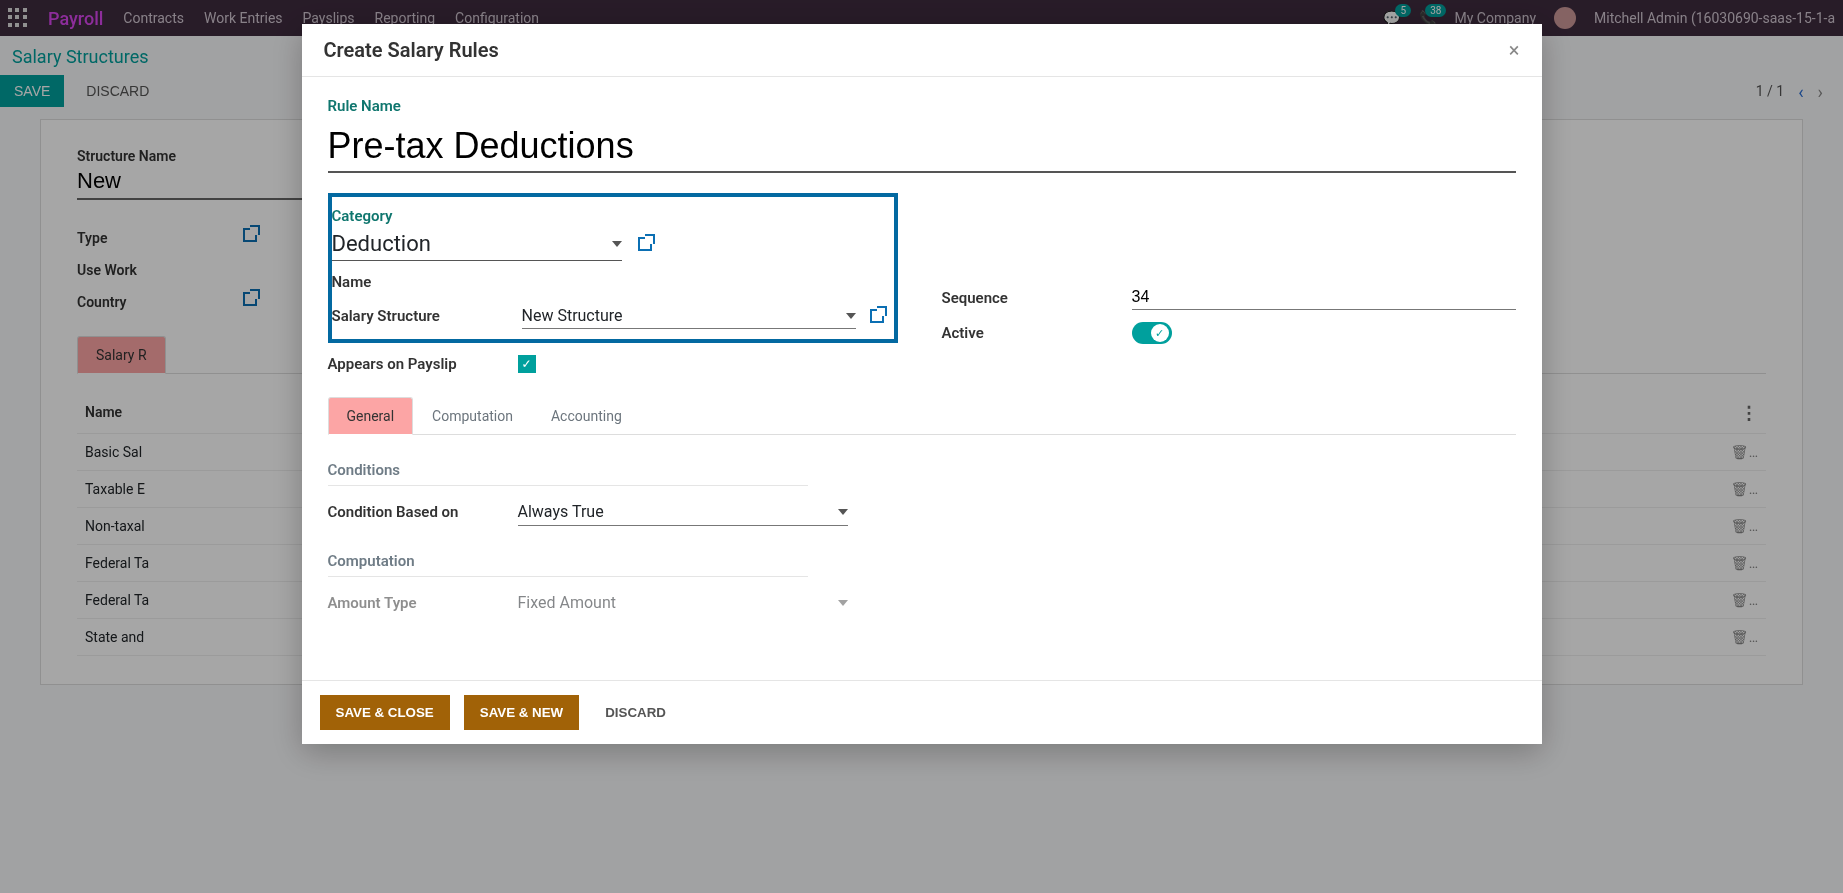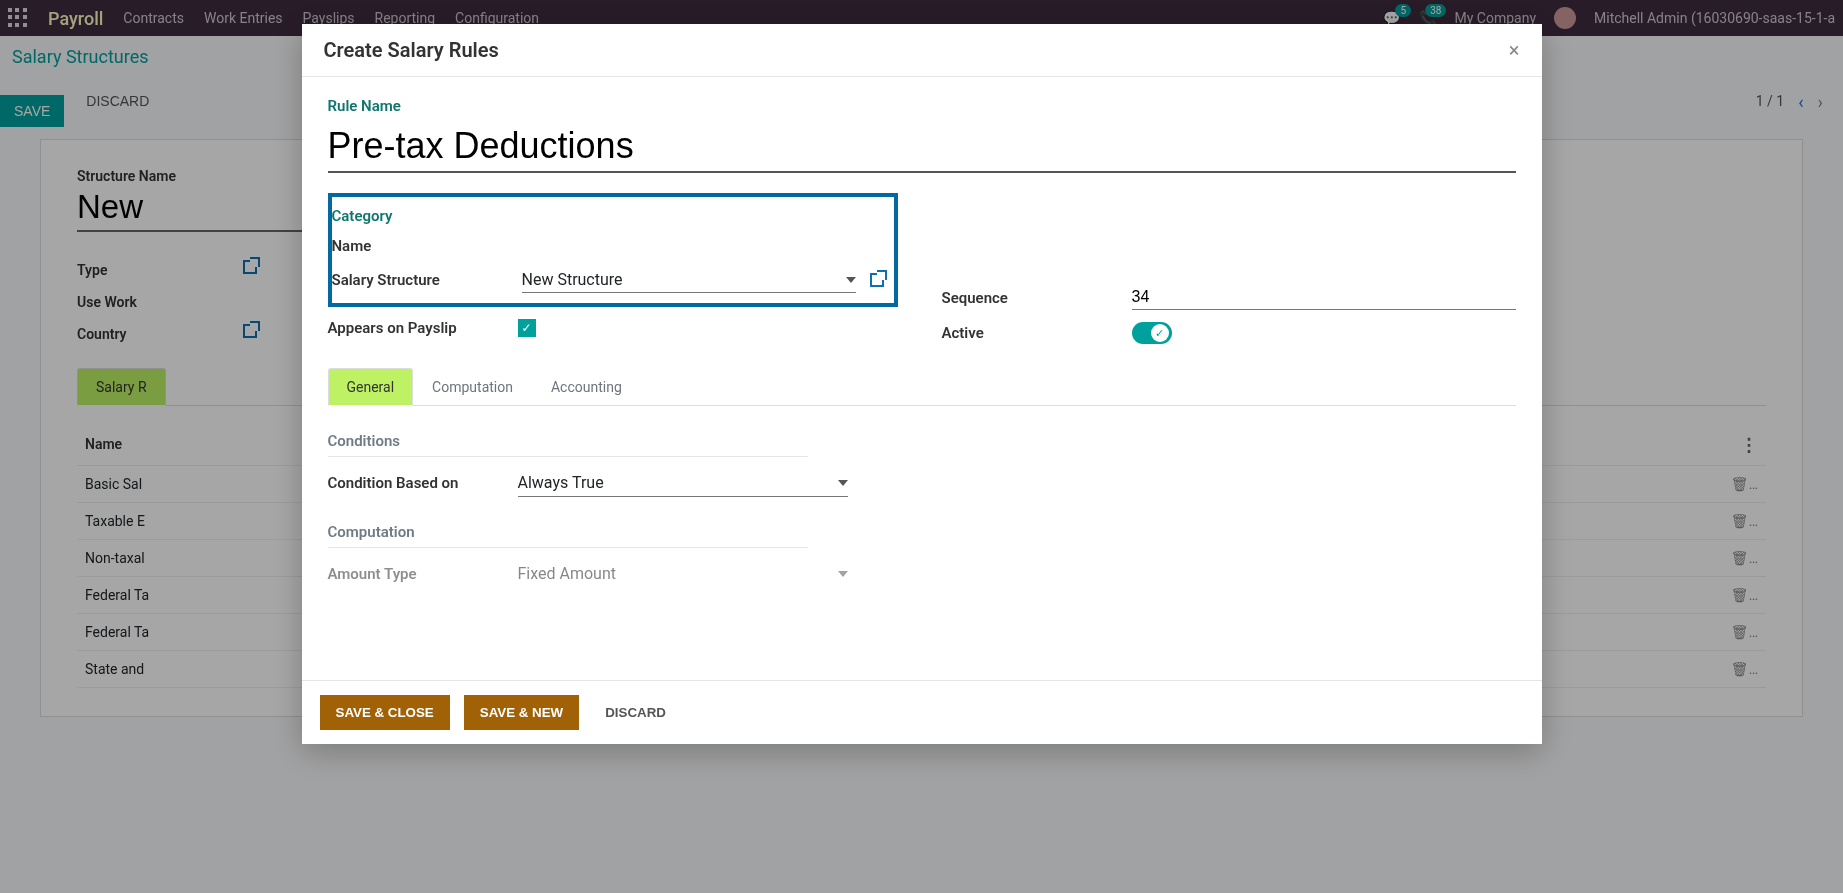--- a/index.html
+++ b/index.html
@@ -16,52 +16,52 @@
   background: #3e2b3e;
   color: #fff;
   height: 36px;
   display: flex;
   align-items: center;
   padding: 0 8px;
   gap: 20px;
 }
 .topbar .apps-icon { width:20px; height:20px; display:grid; grid-template-columns:repeat(3,1fr); grid-template-rows:repeat(3,1fr); gap:2px; }
 .topbar .apps-icon span { background:#ddd; width:4px; height:4px; }
-.topbar .brand { font-size:18px; font-weight:500; color:#fef9c3; }
+.topbar .brand { font-size:18px; font-weight:500; color:#d946ef; }
 .topbar .nav-item { color:#d1c6d1; font-size:14px; }
 .topbar .spacer { flex:1; }
 .topbar .badge { position:relative; }
 .topbar .badge-count { position:absolute; top:-6px; right:-10px; background:#00a09d; color:#fff; font-size:10px; border-radius:8px; padding:1px 5px; }
 .topbar .right-group { display:flex; align-items:center; gap:18px; color:#d1c6d1; font-size:14px; }
 .topbar .avatar { width:22px; height:22px; border-radius:50%; background:#c99; }
 
 
 .breadcrumb-row { padding: 10px 12px 4px; }
 .breadcrumb-row .bc { color:#00a09d; font-size:18px; }
 
 
 .action-row { padding: 4px 0 12px; display:flex; align-items:center; gap:12px; }
-.btn-save { background:#00a09d; color:#fff; border:none; padding:8px 14px; font-weight:500; font-size:14px;margin-top:20px; }
+.btn-save { background:#00a09d; color:#fff; border:none; padding:8px 14px; font-weight:500; font-size:14px; }
 .btn-discard { background:transparent; border:none; color:#555; font-weight:500; font-size:14px; padding:8px 10px; }
 .action-row .pager { margin-left:auto; padding-right:20px; color:#555; display:flex; align-items:center; gap:14px; }
 .chev { color:#8a8a8a; font-size:18px; }
 .chev.blue { color:#2b6fd4; }
 
 
 .sheet { background:#fff; border:1px solid #ddd; margin: 0 40px 40px 40px; padding: 28px 36px; }
 .sheet .label { font-size:14px; color:#333; font-weight:600; margin-bottom:4px; }
-.sheet .big-input { font-size:33px; font-weight:500; border:none; border-bottom:2px solid #666; width:420px; padding-bottom:4px; }
+.sheet .big-input { font-size:22px; font-weight:500; border:none; border-bottom:2px solid #666; width:420px; padding-bottom:4px; }
 .sheet .field-label { display:inline-block; width:160px; font-weight:600; color:#333; vertical-align:middle; }
 .ext-icon { display:inline-block; width:14px; height:14px; border:2px solid #0b6fb3; position:relative; margin-left:6px; }
 .ext-icon::after { content:""; position:absolute; width:8px; height:8px; border-top:2px solid #0b6fb3; border-right:2px solid #0b6fb3; top:-5px; right:-5px; background:#fff; }
 
 
 .tabs { margin-top:26px; border-bottom:1px solid #ddd; display:flex; }
 .tab { padding:10px 18px; color:#6c757d; border:1px solid transparent; margin-bottom:-1px; cursor:pointer; }
-.tab.active { border:1px solid #ddd; border-bottom:1px solid #fff; color:#333; background:#bef264; border-radius:3px 3px 0 0; }
+.tab.active { border:1px solid #ddd; border-bottom:1px solid #fff; color:#333; background:#fca5a5; border-radius:3px 3px 0 0; }
 
 
 .grid { width:100%; margin-top:18px; border-collapse:collapse; }
 .grid th, .grid td { text-align:left; padding:10px 8px; border-bottom:1px solid #eee; font-size:14px; }
 .grid th { font-weight:600; color:#333; }
 .grid .trash { float:right; color:#888; }
 
 
 .overlay {
   position:fixed; inset:0; background:rgba(0,0,0,0.35);
@@ -218,20 +218,27 @@
       <div class="modal-close">×</div>
     </div>
     <div class="modal-body">
       <div class="m-label">Rule Name</div>
       <input class="m-big" value="Pre-tax Deductions" style="">
 
       <div class="two-col">
         <div class="col">
           <div class="highlight-box">
             <div class="m-label" style="margin-top:4px;">Category</div>
+            <div style="display:flex;align-items:center;gap:10px;margin-top:2px;">
+              <div style="border-bottom:1px solid #555;padding:4px 0;width:290px;font-size:22px;display:flex;align-items:center;justify-content:space-between;">
+                <span>Deduction</span>
+                <span class="caret-down"></span>
+              </div>
+              <span class="ext-icon"></span>
+            </div>
             <div class="field-row">
               <div class="fl">Name</div>
             </div>
             <div class="field-row">
               <div class="fl">Salary Structure</div>
               <div style="flex:1;display:flex;align-items:center;gap:8px;">
                 <div style="border-bottom:1px solid #777;flex:1;display:flex;align-items:center;justify-content:space-between;padding:3px 0;">
                   <span style="font-size:16px;">New Structure</span>
                   <span class="caret-down"></span>
                 </div>

